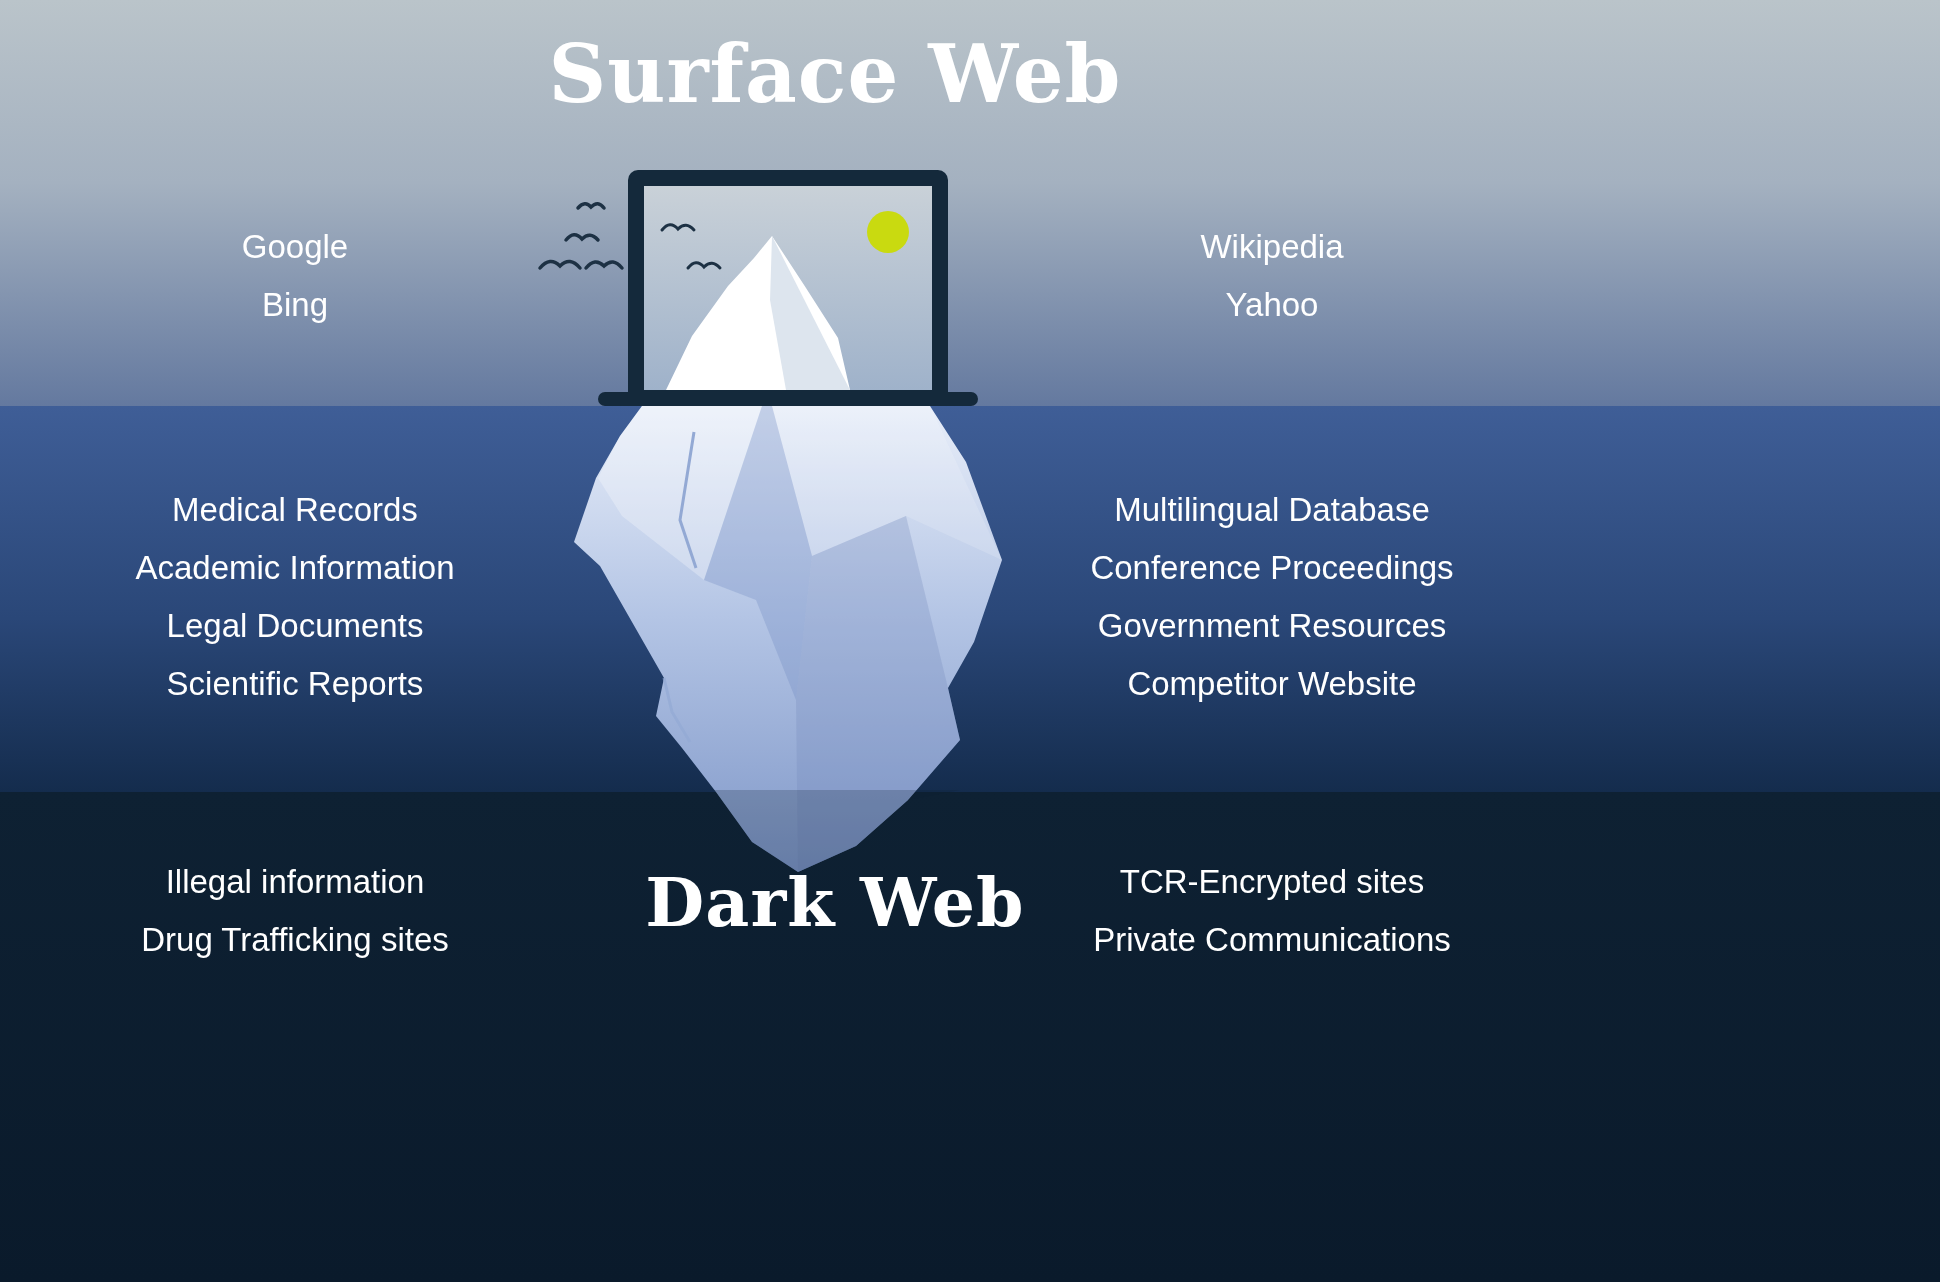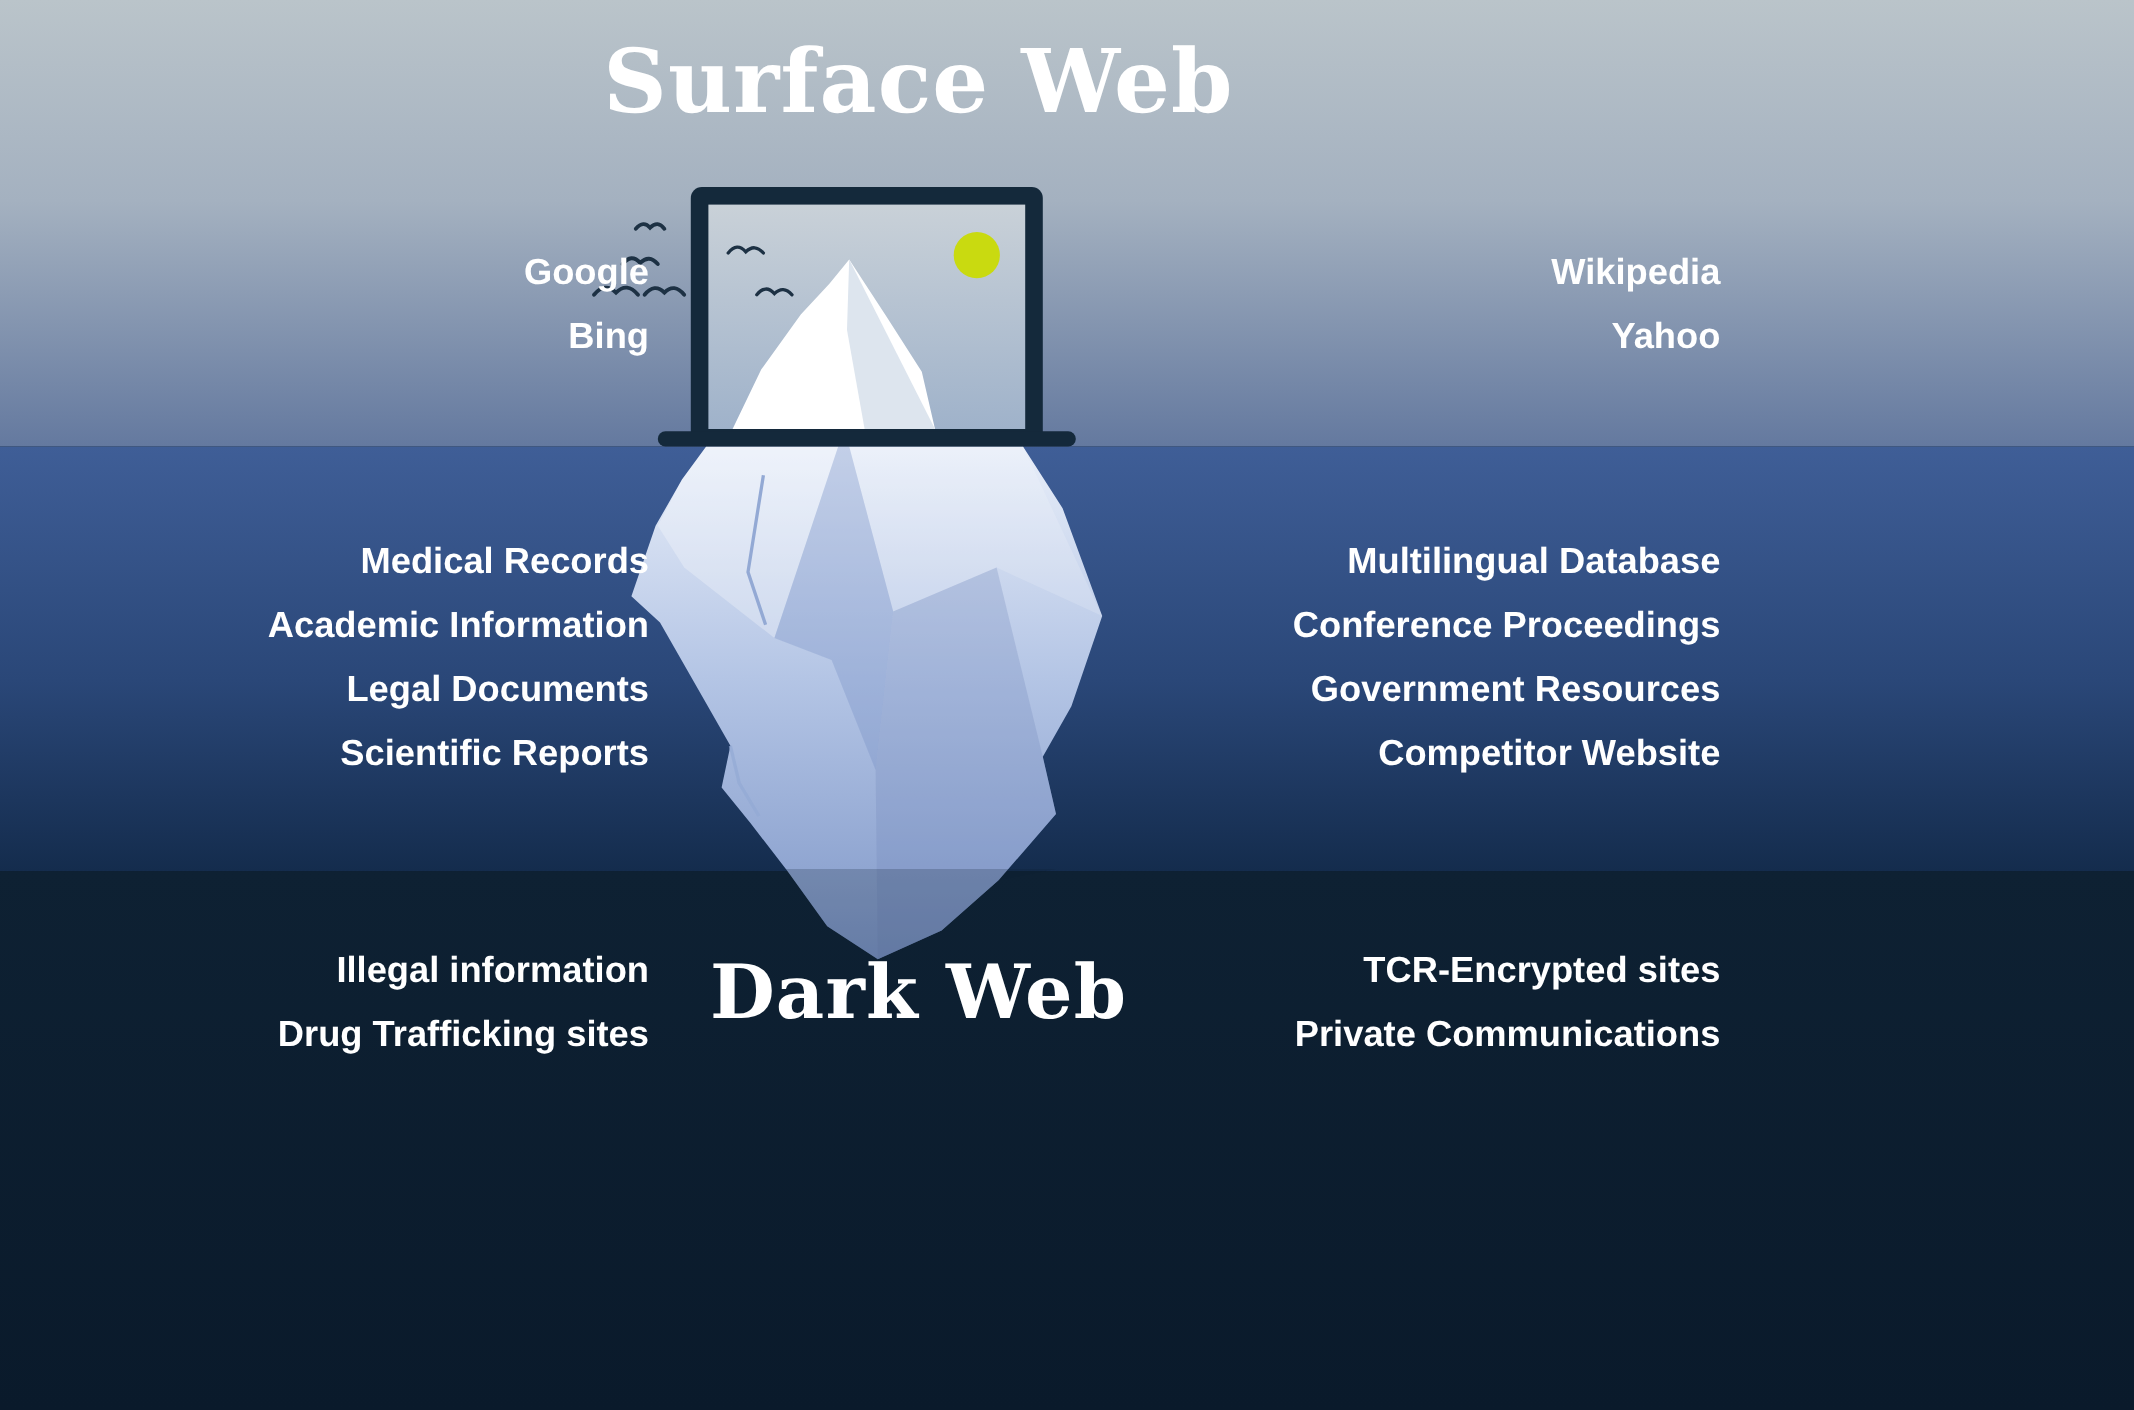--- a/index.html
+++ b/index.html
@@ -16,22 +16,22 @@
   .title {
     position:absolute; left:0; width:1574px; text-align:center;
     color:var(--text,#ffffff);
     font-family:"DejaVu Serif","Liberation Serif",serif;
     font-weight:700; line-height:1.2; letter-spacing:1px;margin-left:48px;
   }
   .t-surface { top:26px;  font-size:80px; }
   .t-deep    { top:545px; font-size:86px; }
   .t-dark    { top:862px; font-size:68px; }
   .col {
-    position:absolute; text-align:right;
-    color:var(--text,#ffffff); font-size:33px; line-height:58px; font-weight:700;
+    position:absolute; text-align:center;
+    color:var(--text,#ffffff); font-size:33px; line-height:58px; font-weight:400;
   }
   .col-left  { left:0;    width:590px; }
   .col-right { left:980px; width:584px; }
   .r-surface { top:218px; }
   .r-deep    { top:481px; }
   .r-dark    { top:853px; }
 </style>
 </head>
 <body>
 

